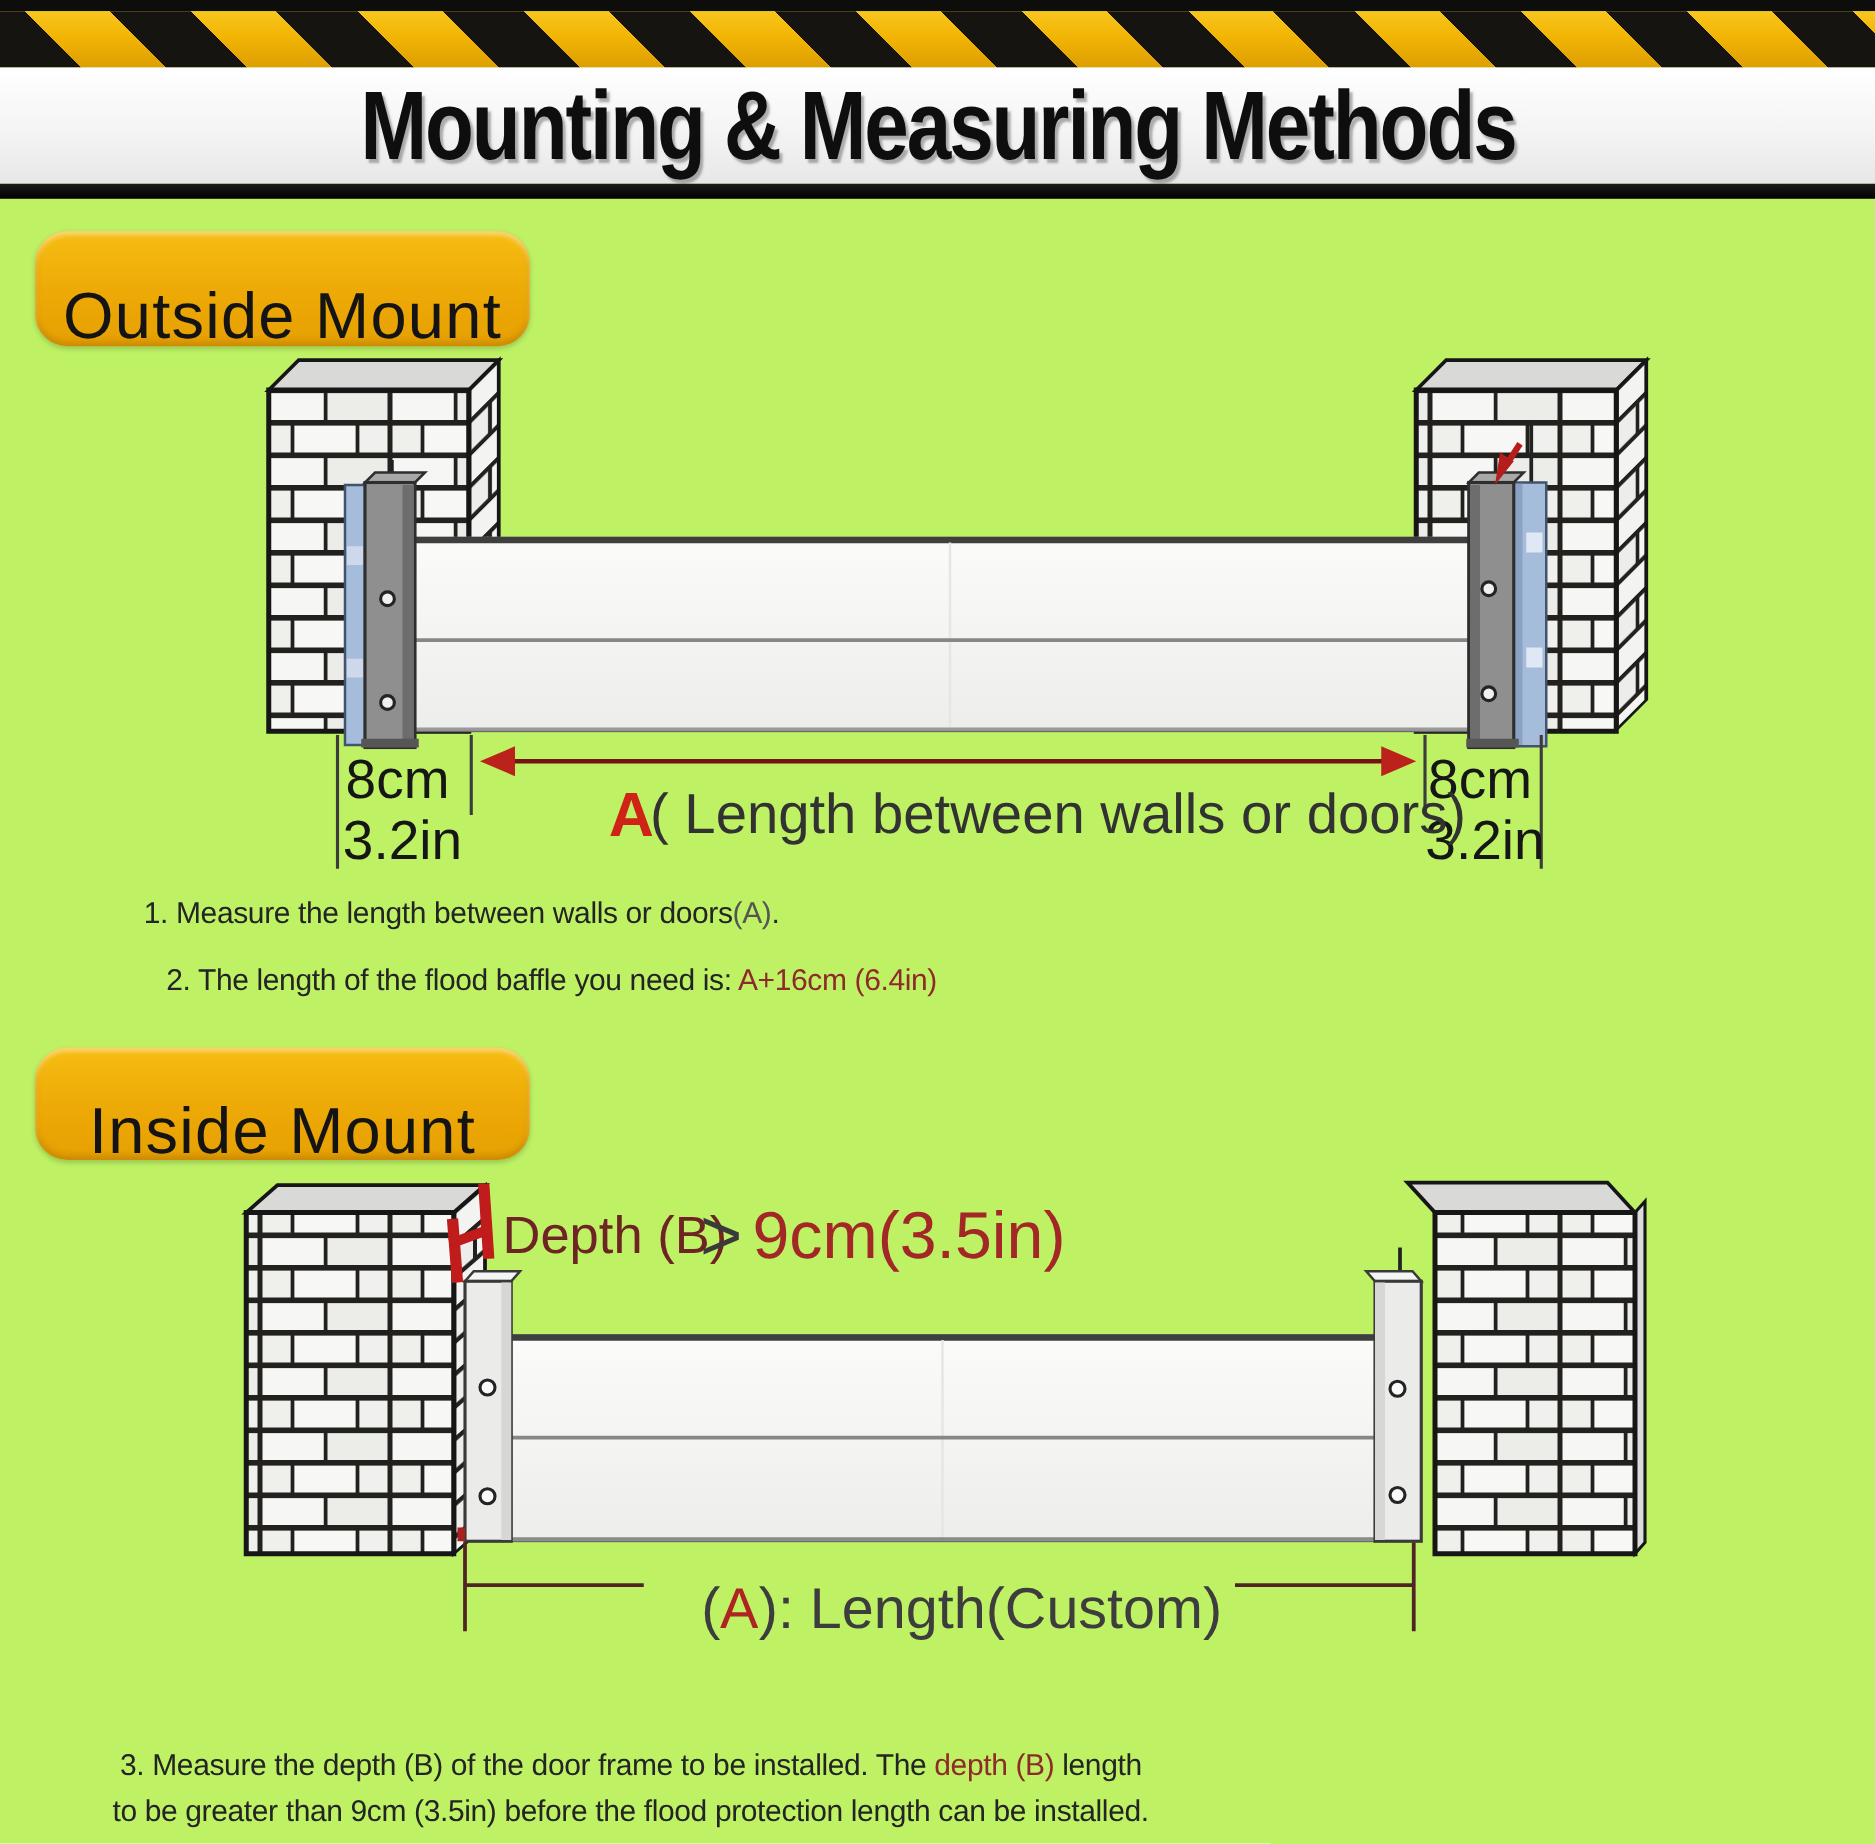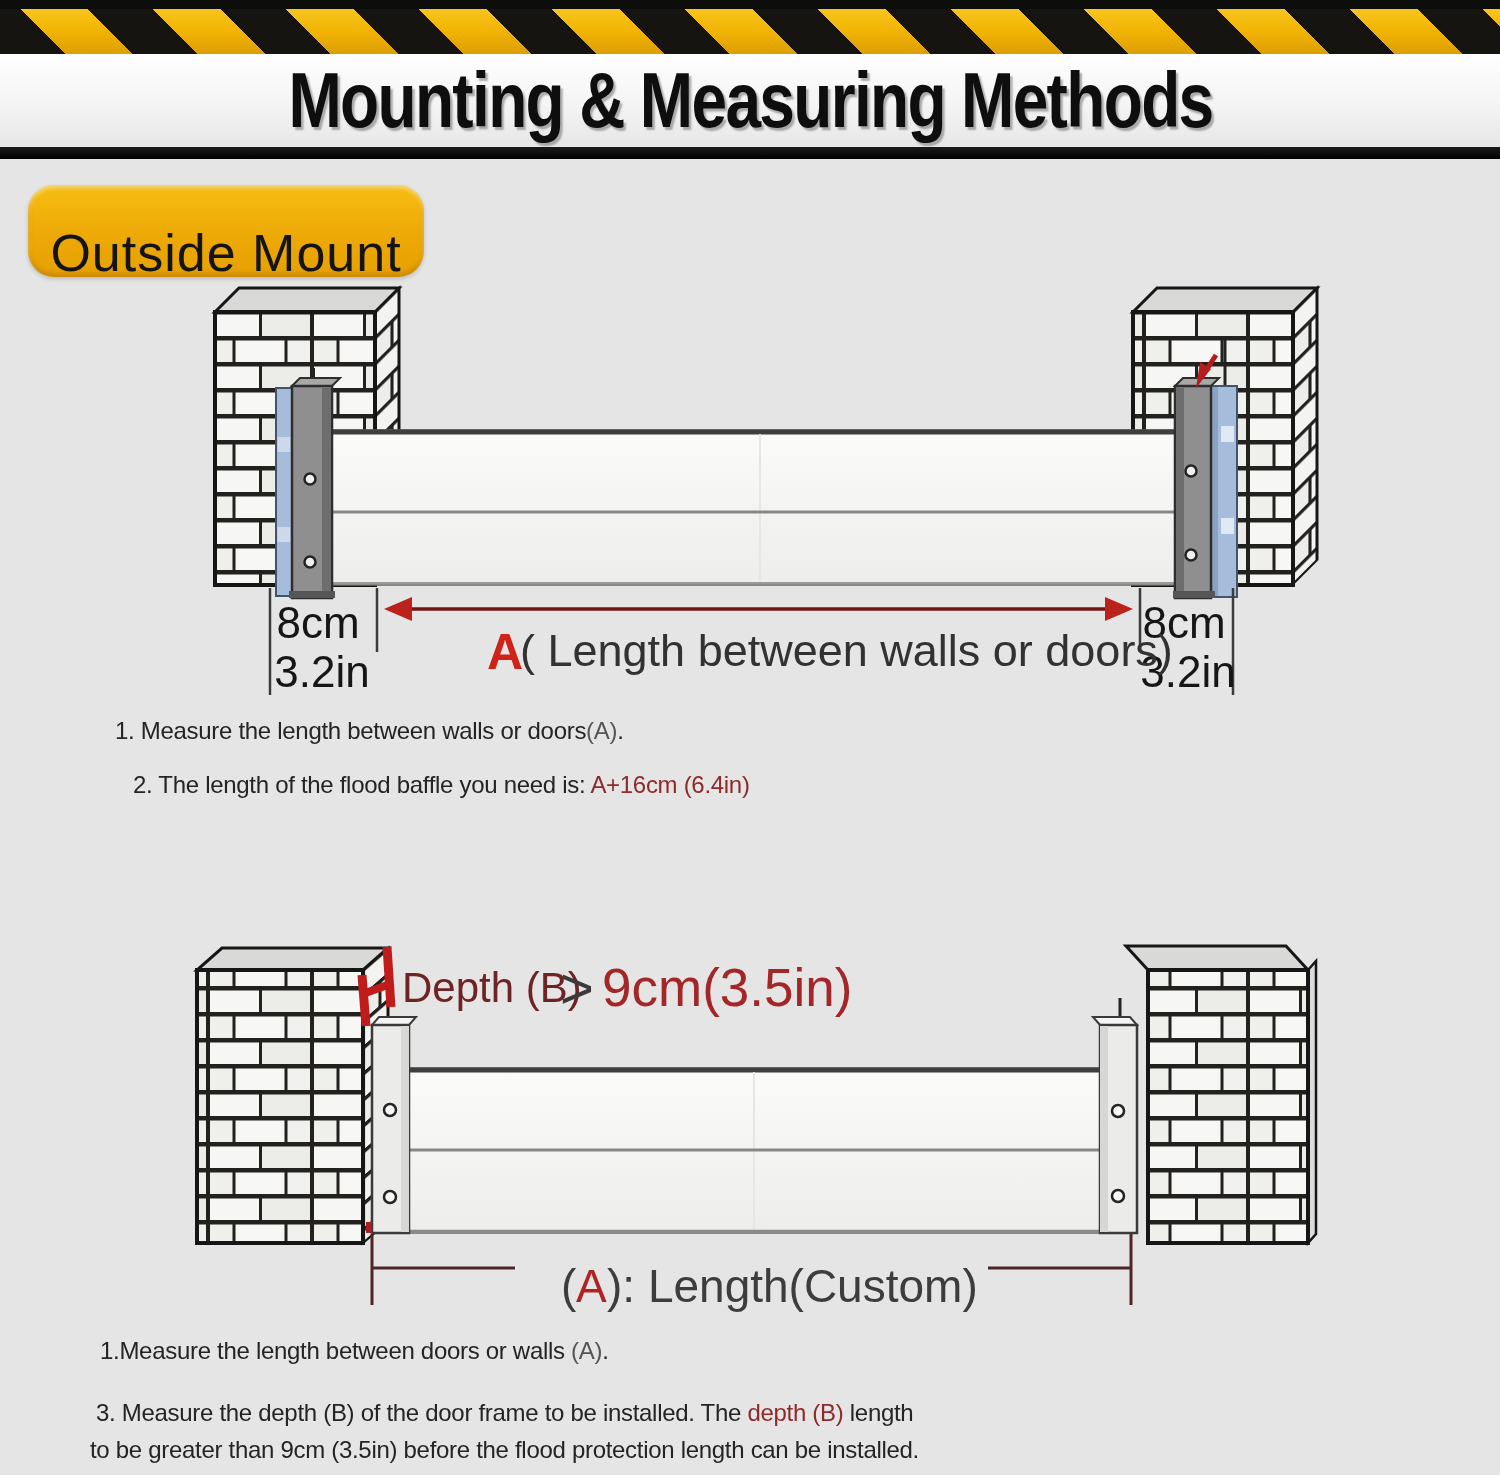--- a/index.html
+++ b/index.html
@@ -1,17 +1,17 @@
 <!DOCTYPE html>
 <html><head>
 <meta charset="utf-8">
 <style>
   html,body{margin:0;padding:0;background:#ffffff;}
   .page{
-    position:relative;width:1500px;height:1475px;background:#e5e5e5;
+    position:relative;width:1500px;height:1475px;background:#bef264;
     overflow:hidden;font-family:"Liberation Sans",sans-serif;
   }
   
   .strip-top{position:absolute;left:0;top:0;width:1500px;height:9px;background:#0d0d0c;}
   .hazard{
     position:absolute;left:0;top:9px;width:1500px;height:45px;
     background:
       repeating-linear-gradient(45deg,#161411 0 46px,rgba(0,0,0,0) 46px 94px),
       linear-gradient(180deg,#f8c51e,#f2b504 45%,#dd9e03);
     box-shadow:0 2px 3px rgba(0,0,0,.35);
@@ -163,20 +163,23 @@
     </g>
   </svg>
 
   <div class="step" style="left:115px;top:717px;">
     <span>1. Measure the length between walls or doors</span><span class="em-gray">(A)</span><span>.</span>
   </div>
   <div class="step" style="left:113px;top:771px;margin-left:20px;">
     <span>2. The length of the flood baffle you need is: </span><span class="em-red">A+16cm (6.4in)</span><span></span>
   </div>
 
+  <div class="badge inside">
+    <span>Inside Mount</span>
+  </div>
 
   <svg class="diagram inside" width="1500" height="400" viewBox="0 935 1500 400" xmlns="http://www.w3.org/2000/svg">
 
     <g>
       <polygon points="197,970 363,970 388,948 222,948" fill="#d9d9d8" stroke="#161616" stroke-width="3"></polygon>
       <g transform="translate(363,970) skewY(-41)">
         <rect x="0" y="0" width="25" height="273" fill="url(#brickS)" stroke="#161616" stroke-width="3"></rect>
       </g>
       <rect x="197" y="970" width="166" height="273" fill="url(#brickF)" stroke="#161616" stroke-width="4"></rect>
     </g>
@@ -229,23 +232,20 @@
       <line x1="372" y1="1234" x2="372" y2="1305" stroke="#502424" stroke-width="3"></line>
       <line x1="373" y1="1268" x2="515" y2="1268" stroke="#502424" stroke-width="3"></line>
       <line x1="988" y1="1268" x2="1131" y2="1268" stroke="#502424" stroke-width="3"></line>
       <line x1="1131" y1="1234" x2="1131" y2="1305" stroke="#502424" stroke-width="3"></line>
       <text x="561" y="1302" font-size="46" fill="#3d3d3d">(</text>
       <text x="576" y="1302" font-size="46" fill="#b02323">A</text>
       <text x="607" y="1302" font-size="46" fill="#3d3d3d">): Length(Custom)</text>
     </g>
   </svg>
 
-  <div class="step" style="left:100px;top:1337px;">
-    <span>1.Measure the length between doors or walls </span><span class="em-gray">(A)</span><span>.</span>
-  </div>
   <div class="step" style="left:96px;top:1399px;">
     <span>3. Measure the depth (B) of the door frame to be installed. The </span><span class="em-red">depth (B)</span><span> length</span>
   </div>
   <div class="step" style="left:90px;top:1436px;">
     <span>to be greater than 9cm (3.5in) before the flood protection length can be installed.</span><span class="em-red"></span><span></span>
   </div>
 
 </div>
 
 </body></html>

